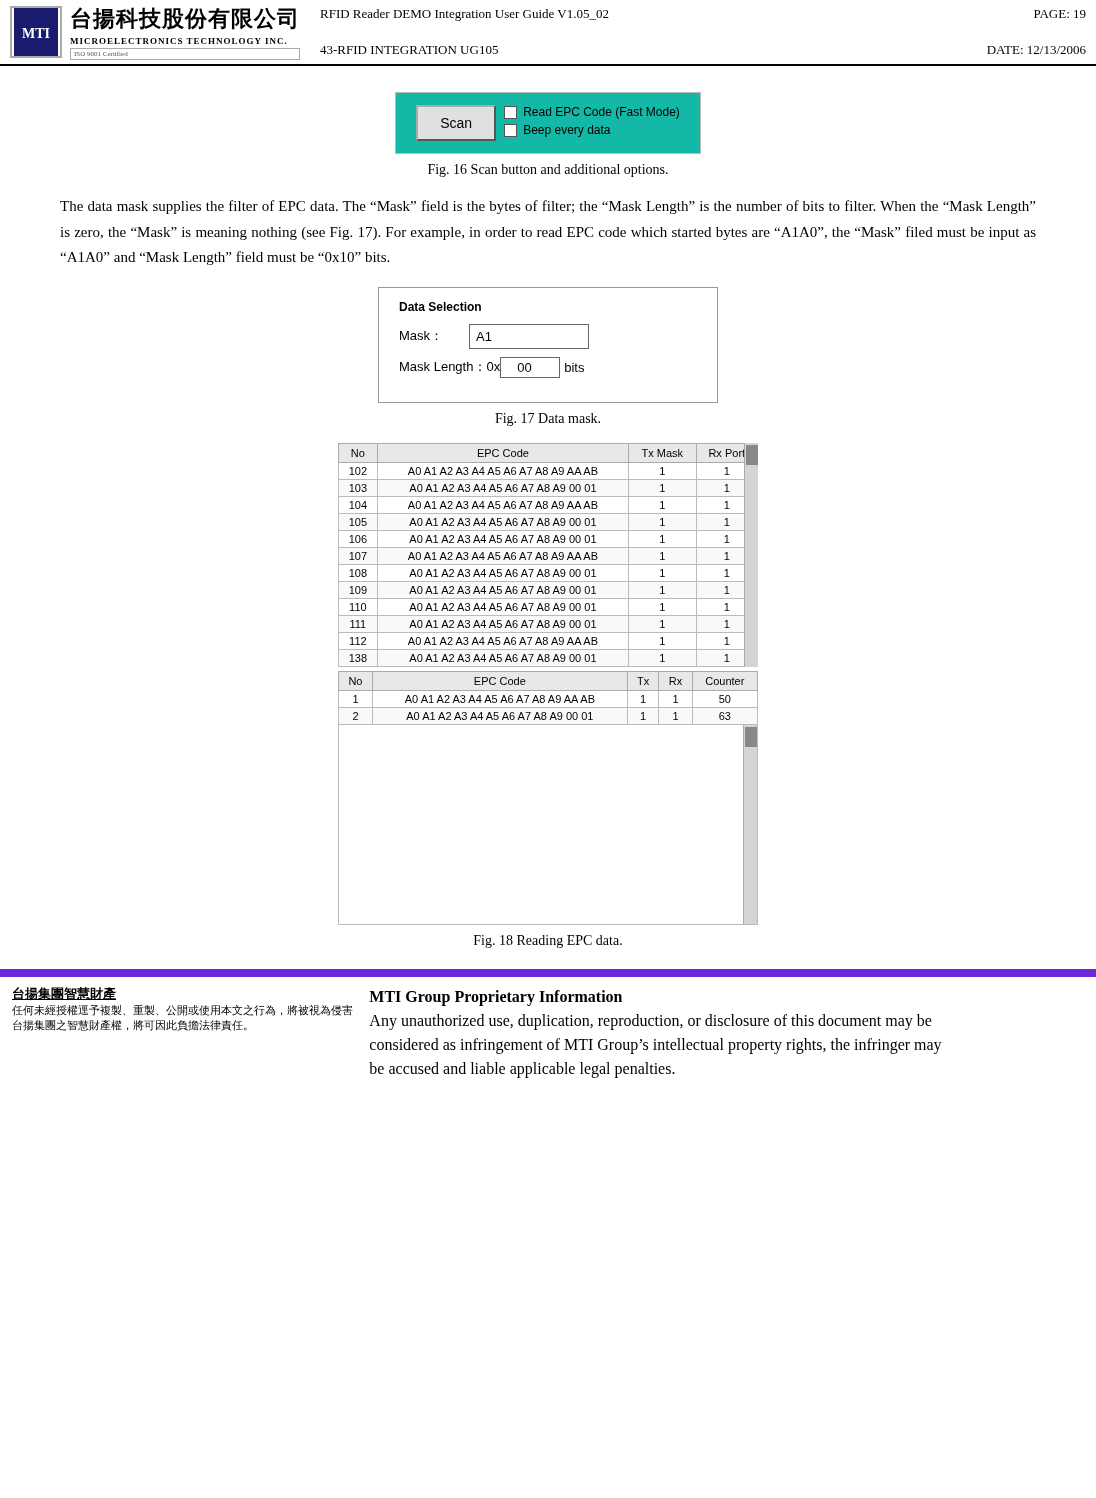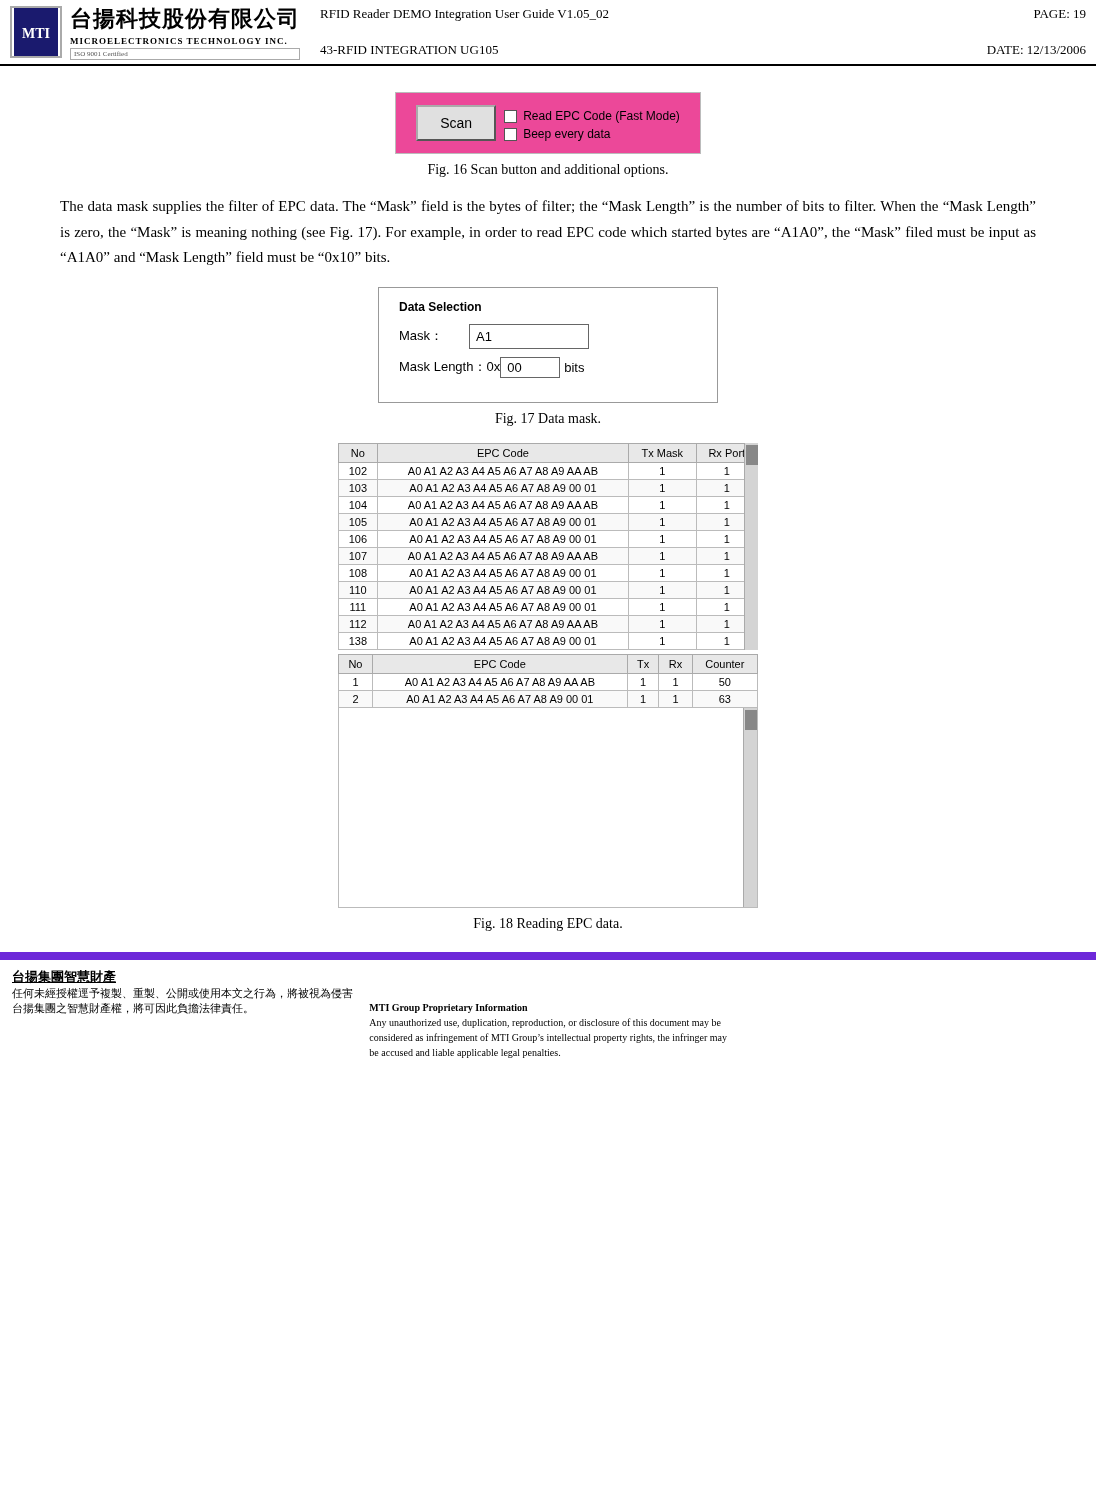--- a/index.html
+++ b/index.html
@@ -96,43 +96,42 @@
       flex: 1;
       font-size: 11px;
     }
     .footer-left .footer-title {
       font-size: 13px;
       font-weight: bold;
       text-decoration: underline;
     }
     .footer-right {
       flex: 2;
-      font-size: 10px;
+      font-size: 16px;
       line-height: 1.5;
-      margin-top: 32px;
     }
 
     
     .content {
       padding: 10px 60px 0 60px;
     }
 
     
     .figure-container {
       display: flex;
       flex-direction: column;
       align-items: center;
       margin: 16px 0;
     }
     .figure-box {
       border: 1px solid #bbb;
-      background: #ec4899;
+      background: #14b8a6;
       padding: 12px 20px;
       display: flex;
-      align-items: flex-end;
+      align-items: flex-start;
       gap: 8px;
     }
     .scan-button {
       background: #e0e0e0;
       border: 2px outset #aaa;
       padding: 8px 20px;
       font-size: 14px;
       font-family: Arial, sans-serif;
       cursor: pointer;
       min-width: 80px;
@@ -195,21 +194,21 @@
     }
     .ds-input {
       border: 1px solid #666;
       padding: 4px 6px;
       font-size: 13px;
       width: 120px;
       background: #fff;
     }
     .ds-input-sm {
       border: 1px solid #666;
-      padding: 2px 6px;
+      padding: 2px 16px;
       font-size: 13px;
       width: 60px;
       background: #fff;
     }
     .ds-bits { font-size: 13px; margin-left: 4px; }
     table {
       border-collapse: collapse;
       width: 100%;
       font-size: 11px;
       font-family: Arial, sans-serif;
@@ -347,20 +346,26 @@
               <td>1</td>
               <td>1</td>
             </tr>
             <tr>
               <td>108</td>
               <td>A0 A1 A2 A3 A4 A5 A6 A7 A8 A9 00 01</td>
               <td>1</td>
               <td>1</td>
             </tr>
             <tr>
+              <td>109</td>
+              <td>A0 A1 A2 A3 A4 A5 A6 A7 A8 A9 00 01</td>
+              <td>1</td>
+              <td>1</td>
+            </tr>
+            <tr>
               <td>110</td>
               <td>A0 A1 A2 A3 A4 A5 A6 A7 A8 A9 00 01</td>
               <td>1</td>
               <td>1</td>
             </tr>
             <tr>
               <td>111</td>
               <td>A0 A1 A2 A3 A4 A5 A6 A7 A8 A9 00 01</td>
               <td>1</td>
               <td>1</td>

